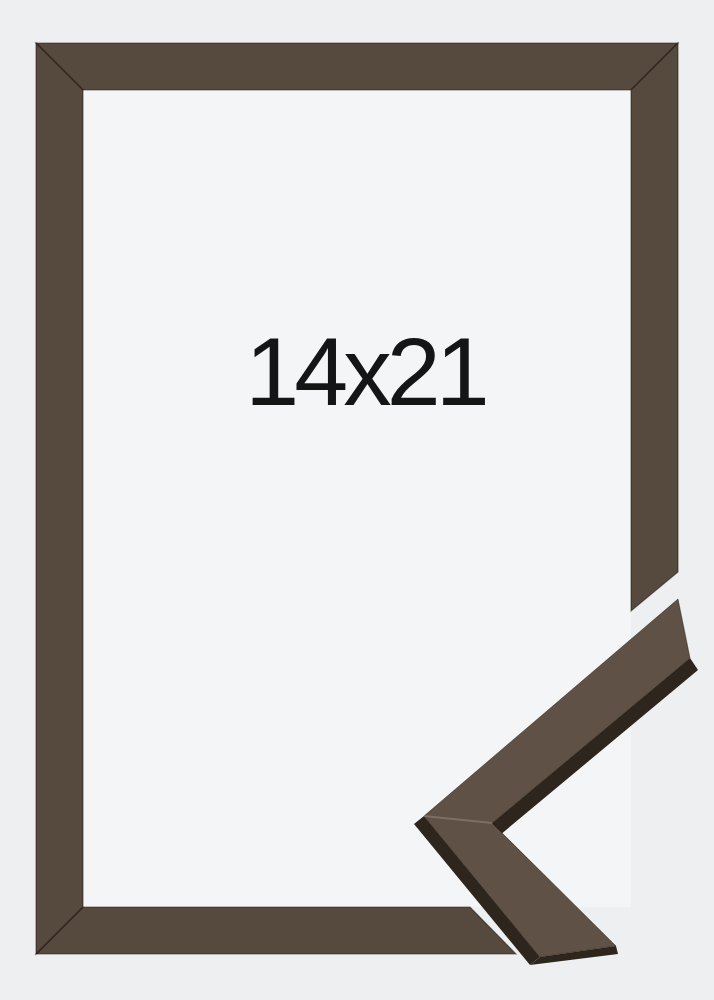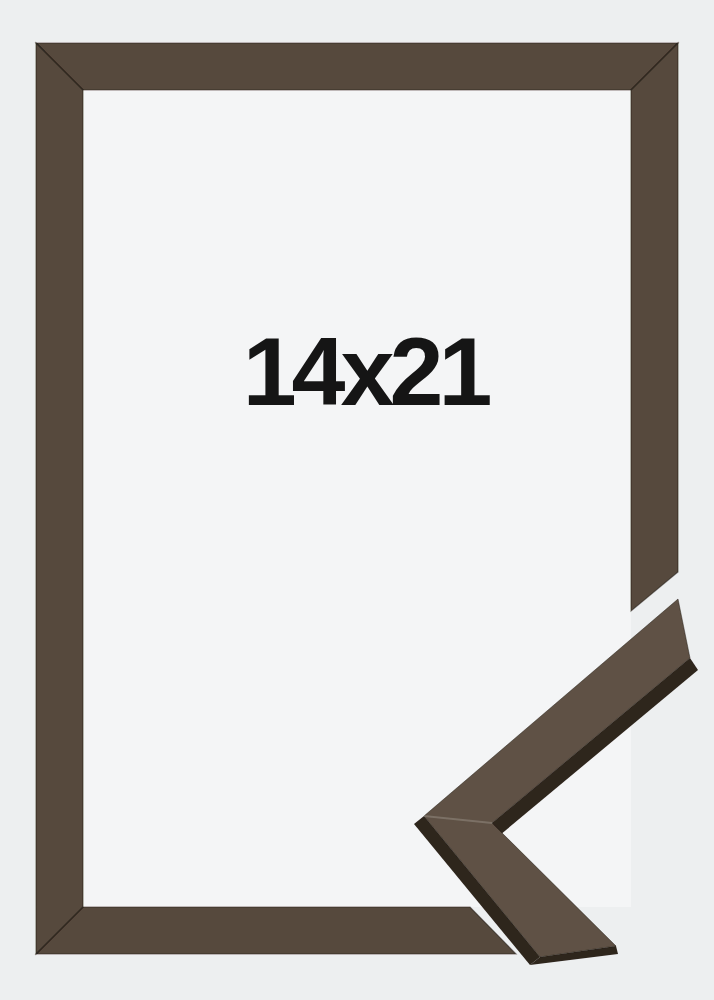--- a/index.html
+++ b/index.html
@@ -21,21 +21,21 @@
     top: 0;
     display: block;
   }
   .size-label {
     position: absolute;
     left: 83px;
     top: 323px;
     width: 564px;
     text-align: center;
     font-size: 97px;
-    font-weight: 700;
+    font-weight: 400;
     letter-spacing: -5px;
     line-height: 1;
     color: #151515;
     user-select: none;
   }
 </style>
 </head>
 <body>
 
 <div class="stage">

